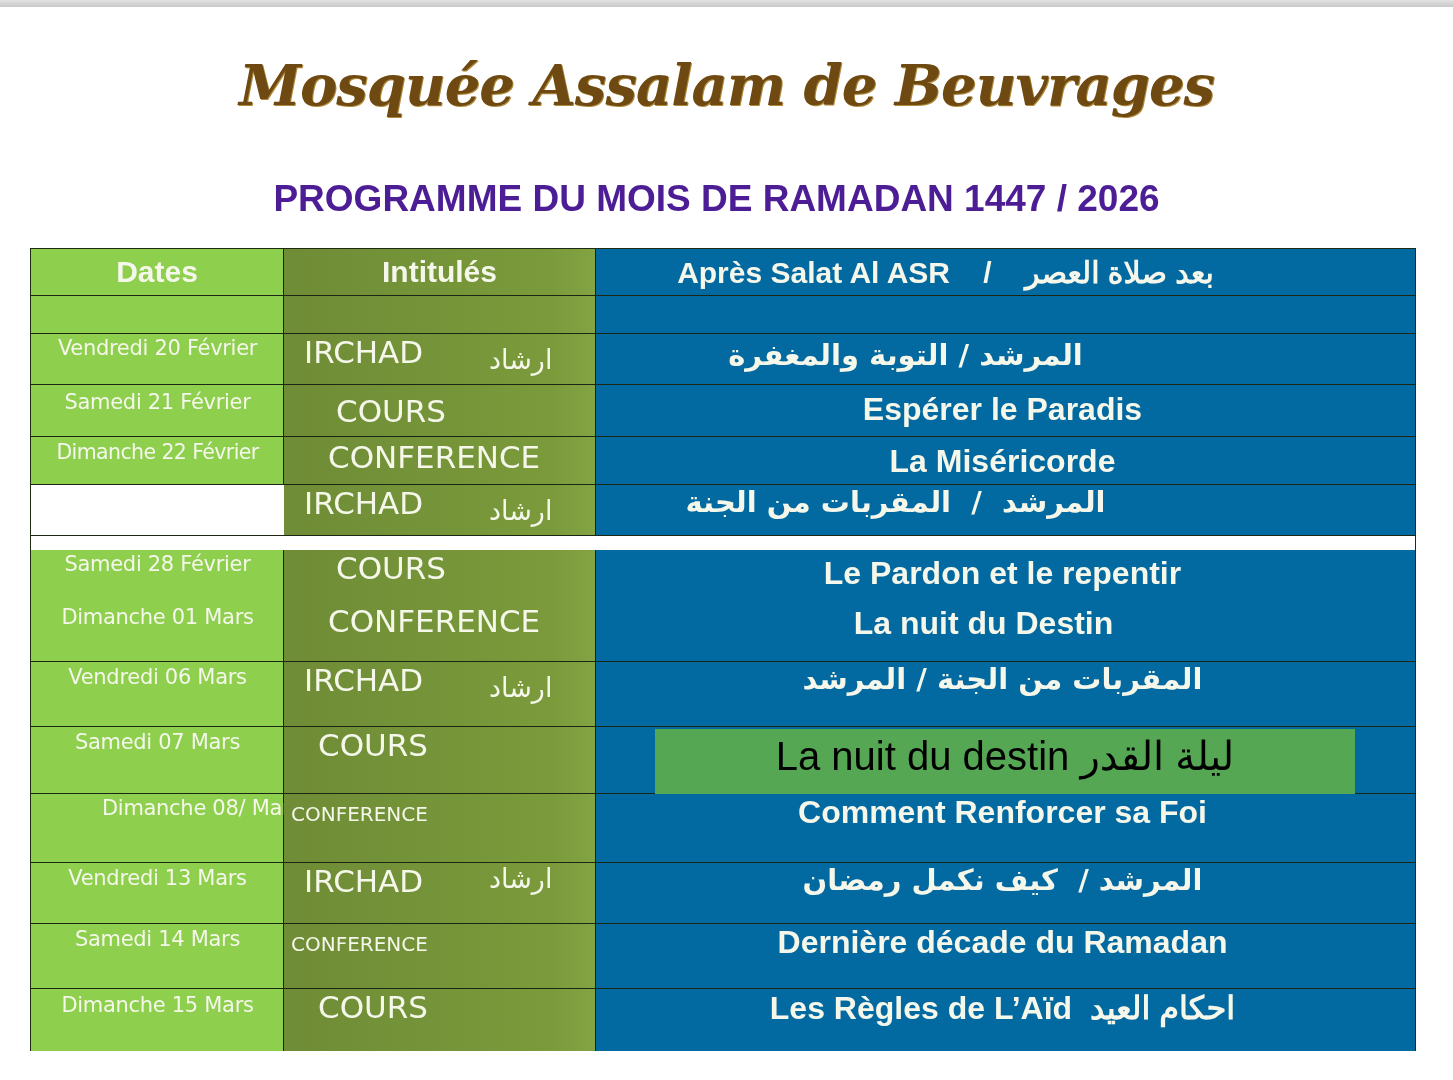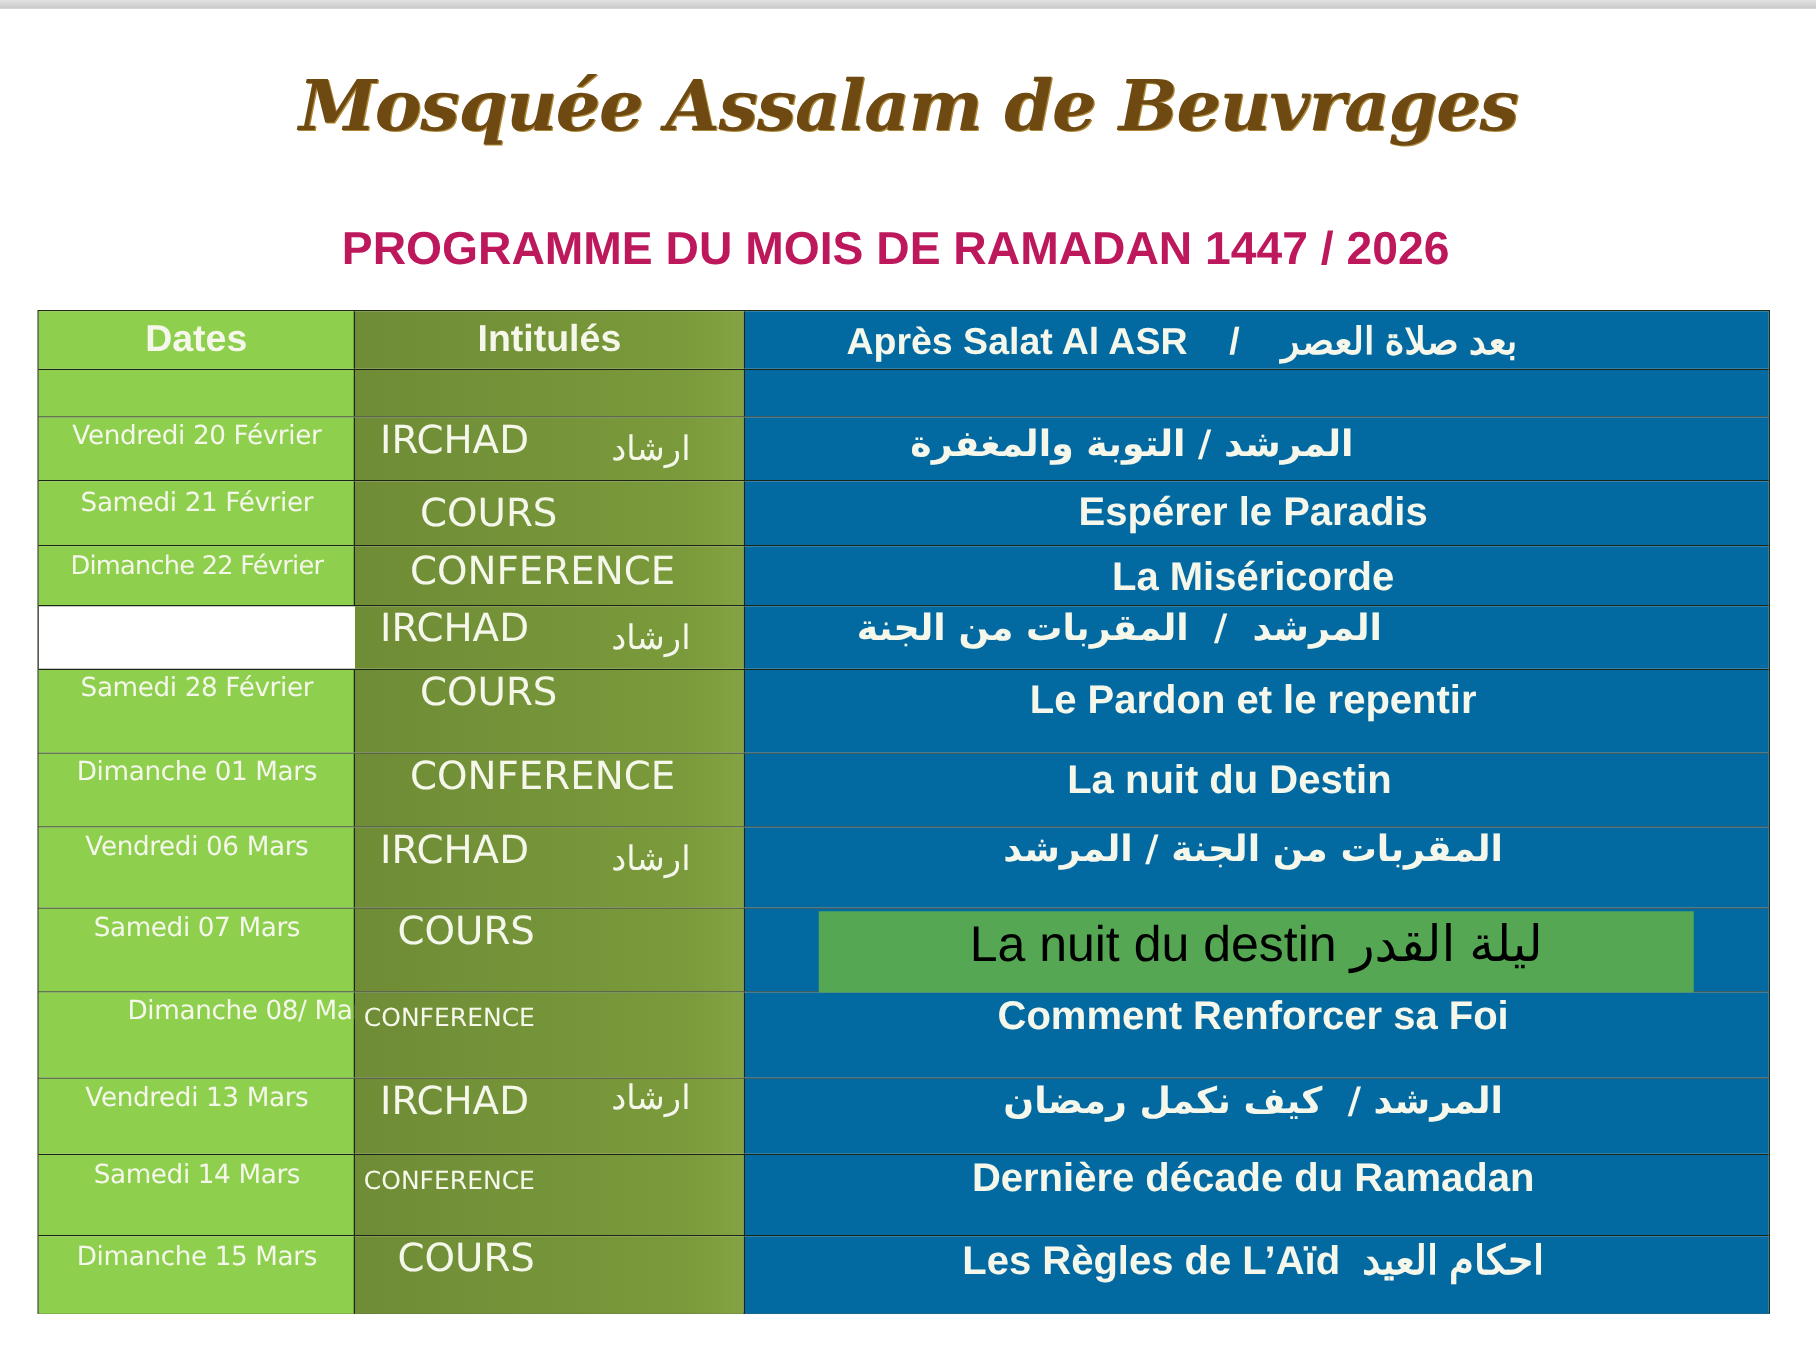--- a/index.html
+++ b/index.html
@@ -13,21 +13,21 @@
   }
   .logo {
     position:absolute; left:0; top:52px; width:1453px; text-align:center;
     font-family:"DejaVu Serif", serif; font-style:italic; font-weight:bold;
     font-size:56px; color:#6e4a12; letter-spacing:-1px;
     text-shadow:1px 1px 0 #b08a3a;
   }
   .title {
     position:absolute; left:0; top:178px; width:1433px; text-align:center;
     font-family:"Liberation Sans", sans-serif; font-weight:bold;
-    font-size:37px; color:#be185d; letter-spacing:0px;
+    font-size:37px; color:#4c1d95; letter-spacing:0px;
   }
   .table {
     position:absolute; left:30px; top:248px; width:1386px; height:803px;
     border:1px solid #1e2a12; box-sizing:border-box;
   }
   .row { position:absolute; left:0; width:1384px; border-bottom:1.5px solid #1c2614; box-sizing:border-box; }
   .row:last-child { border-bottom:none; }
   .cell { position:absolute; top:0; height:100%; box-sizing:border-box; color:#f4f7ea; }
   .c-date { left:0; width:253px; background:#8ecf4e; border-right:1.5px solid #1c2614; }
   .c-type { left:253px; width:312px; background:linear-gradient(90deg,#6f8c36,#7a9a3b 85%,#84a343); border-right:1.5px solid #1c2614; }
@@ -127,21 +127,21 @@
   <div class="row" style="top:236px;height:51px;">
     <div class="cell c-type">
       <div class="type-txt" style="left:20px;">IRCHAD</div>
       <div class="arabic-tag">ارشاد</div>
     </div>
     <div class="cell c-topic">
         <div class="topic-txt topic-ar" style="left:-110px;top:0px;white-space:pre;">المرشد  /  المقربات من الجنة</div>
       </div>
   </div>
 
-  <div class="row" style="top:287px;height:67px;">
+  <div class="row" style="top:301px;height:67px;">
     <div class="cell c-date">
         <div class="date-txt" style="top:2px;">Samedi 28 Février</div>
       </div>
     <div class="cell c-type">
       <div class="type-txt" style="left:52px;">COURS</div>
     </div>
     <div class="cell c-topic">
         <div class="topic-txt" style="left:-3px;top:5px;text-align:center;">Le Pardon et le repentir</div>
       </div>
   </div>

